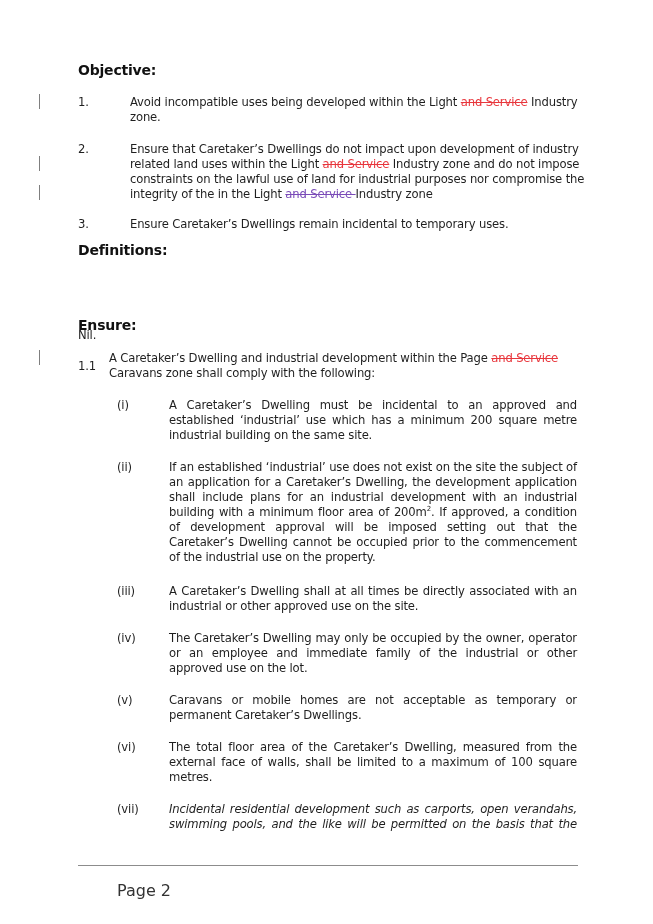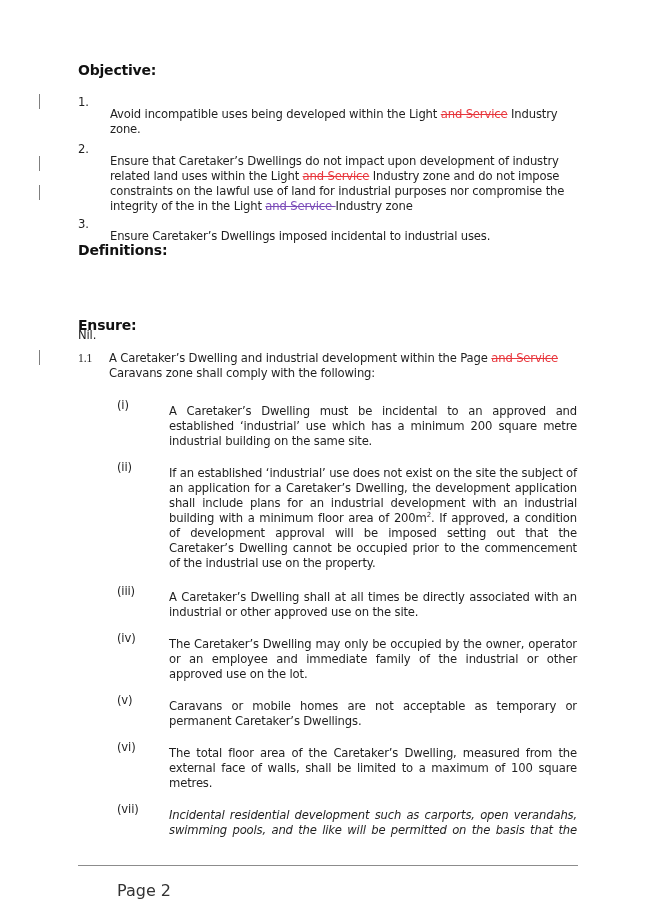--- a/index.html
+++ b/index.html
@@ -5,24 +5,24 @@
     html, body { margin: 0; padding: 0; background: #ffffff; }
     body {
       width: 653px; height: 924px; position: relative; overflow: hidden;
       font-family: "DejaVu Sans", sans-serif; color: #1f1f1f;
     }
     .page { position: absolute; left: 0; top: 0; width: 653px; height: 888px; }
     .h { position: absolute; left: 78px; font-weight: bold; font-size: 14px; color: #111; letter-spacing: -0.2px; }
     .txt { font-size: 11.6px; line-height: 15px; letter-spacing: -0.15px; }
     .obj { position: absolute; left: 78px; width: 500px; }
     .obj .num { position: absolute; left: 0; top: 0; }
-    .obj .body { position: absolute; left: 32px; top: 0; width: 460px; margin-top: 12px; }
+    .obj .body { position: absolute; left: 52px; top: 0; width: 460px; }
     .sub { position: absolute; left: 117px; width: 462px; }
     .sub .num { position: absolute; left: 0; top: 0; }
-    .sub .body { position: absolute; left: 52px; top: 6px; width: 408px; text-align: justify; }
+    .sub .body { position: absolute; left: 52px; top: 0; width: 408px; text-align: justify; }
     .del-red { color: #e8363c; text-decoration: line-through; }
     .del-purple { color: #7a4bb8; text-decoration: line-through; }
     .bar { position: absolute; left: 39px; width: 1px; background: #7f7f7f; }
     .footer-rule { position: absolute; left: 78px; top: 865px; width: 500px; height: 1px; background: #8c8c8c; }
     .footer-page { position: absolute; left: 117px; top: 881px; font-size: 16px; color: #333; }
     sup { font-size: 7px; line-height: 0; }
   </style>
 </head>
 <body>
 
@@ -45,31 +45,31 @@
   <div class="obj txt" style="top:142px;">
     <span class="num">2.</span>
     <div class="body">
       <span>Ensure that Caretaker’s Dwellings do not impact upon development of industry related land uses within the Light </span><span class="del-red" style="color: rgb(232, 54, 60);">and Service</span><span> Industry zone and do not impose constraints on the lawful use of land for industrial purposes nor compromise the integrity of the in the Light </span><span class="del-purple" style="color: rgb(122, 75, 184);">and Service </span><span>Industry zone</span>
     </div>
   </div>
 
   <div class="obj txt" style="top:217px;">
     <span class="num">3.</span>
     <div class="body">
-      <span>Ensure Caretaker’s Dwellings imposed incidental to industrial uses.</span>
+      <span>Ensure Caretaker’s Dwellings remain incidental to temporary uses.</span>
     </div>
   </div>
 
   <div class="h" style="top:242px;">Definitions:</div>
   <div class="txt" style="position:absolute;left:78px;top:284px;margin-top:44px;">Nil.</div>
 
   <div class="h" style="top:317px;">Ensure:</div>
 
   <div class="txt" style="position:absolute;left:78px;top:351px;width:500px;">
-    <span style="position:absolute;left:0;top:0;font-family:Liberation Serif, serif;">1.1</span>
+    <span style="position:absolute;left:0;top:8px;">1.1</span>
     <div style="position:absolute;left:31px;top:0;width:470px;">
       <span>A Caretaker’s Dwelling and industrial development within the Page </span><span class="del-red" style="color: rgb(232, 54, 60);">and  Service</span><span> Caravans zone shall comply with the following:</span>
     </div>
   </div>
 
   <div class="sub txt" style="top:398px;">
     <span class="num">(i)</span>
     <div class="body">A Caretaker’s Dwelling must be incidental to an approved and established ‘industrial’ use which has a minimum 200 square metre industrial building on the same site.</div>
   </div>
 

